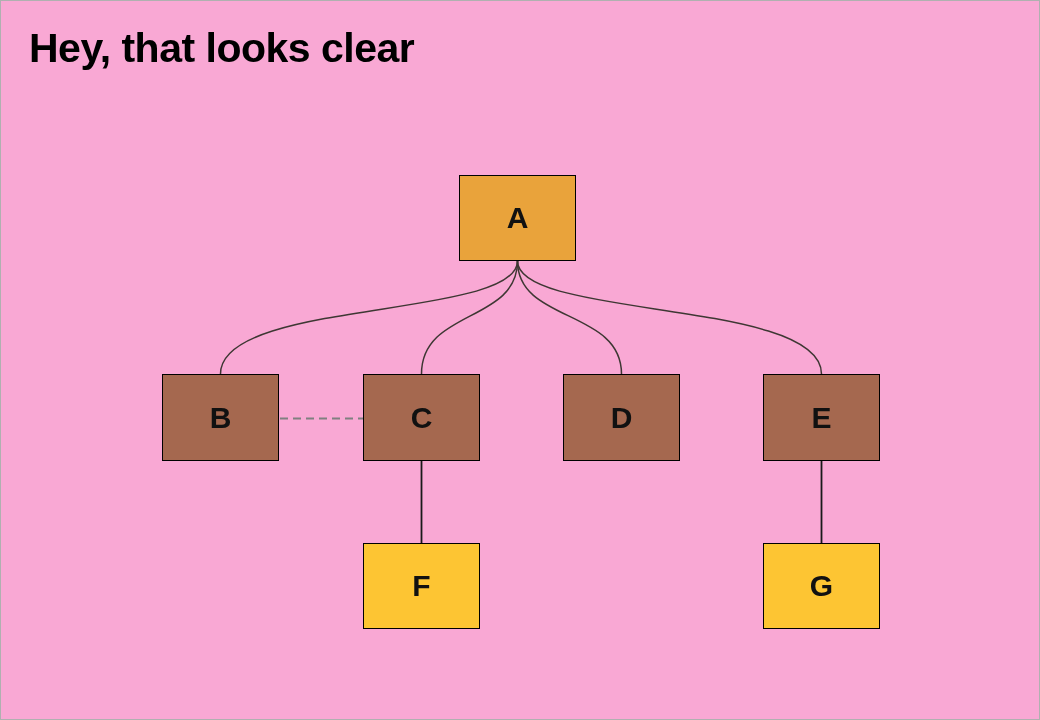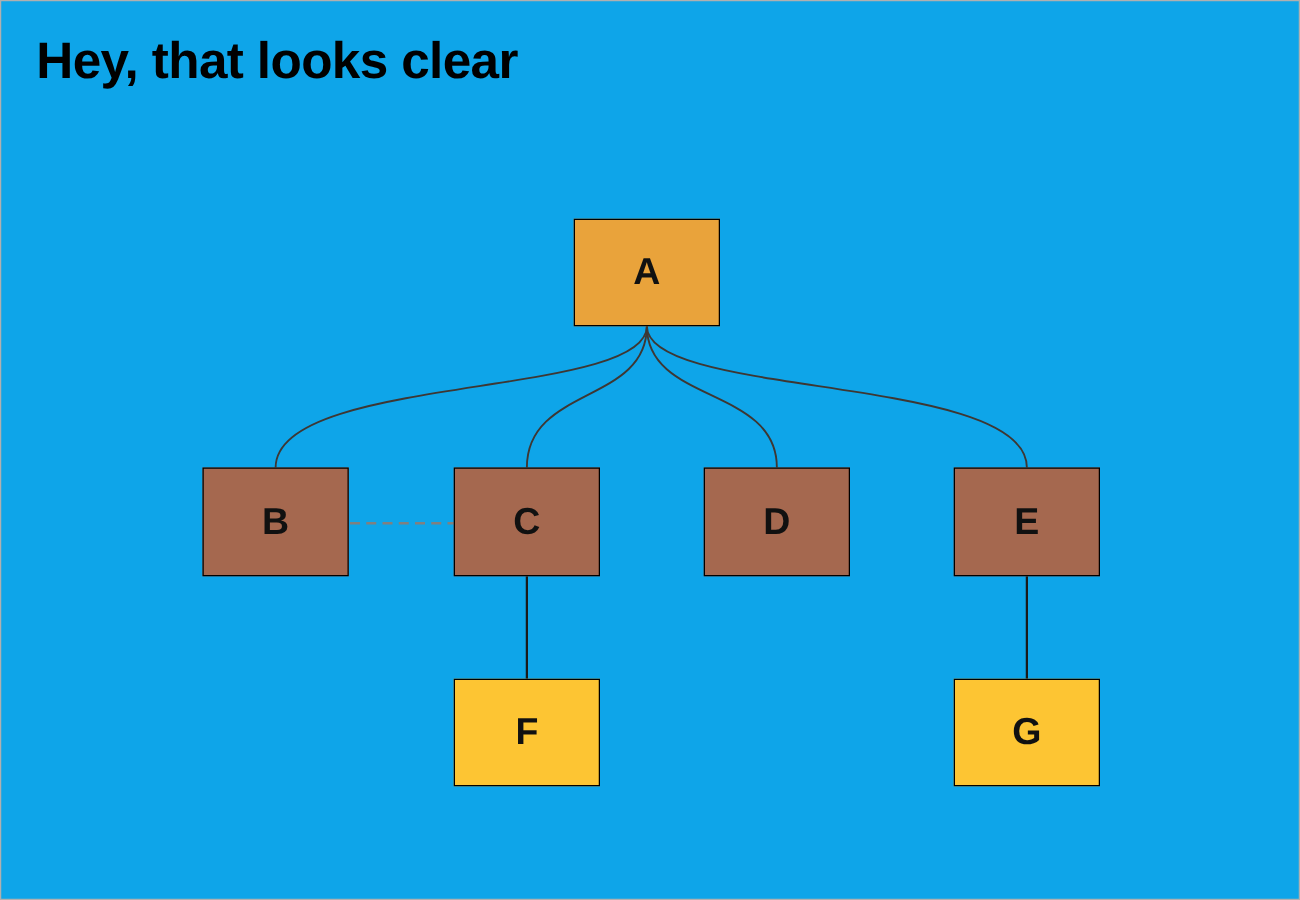--- a/index.html
+++ b/index.html
@@ -1,21 +1,21 @@
 <!DOCTYPE html>
 <html><head>
 <meta charset="utf-8">
 <style>
   html, body { margin: 0; padding: 0; background: #fff; }
   .canvas {
     position: relative;
     width: 1038px;
     height: 718px;
     border: 1px solid #b0b0b0;
-    background: #0ea5e9;
+    background: #f9a8d4;
     overflow: hidden;
     font-family: "Liberation Sans", "DejaVu Sans", sans-serif;
   }
   .title {
     position: absolute;
     left: 28px;
     top: 24px;
     margin: 0;
     font-size: 41px;
     font-weight: bold;

